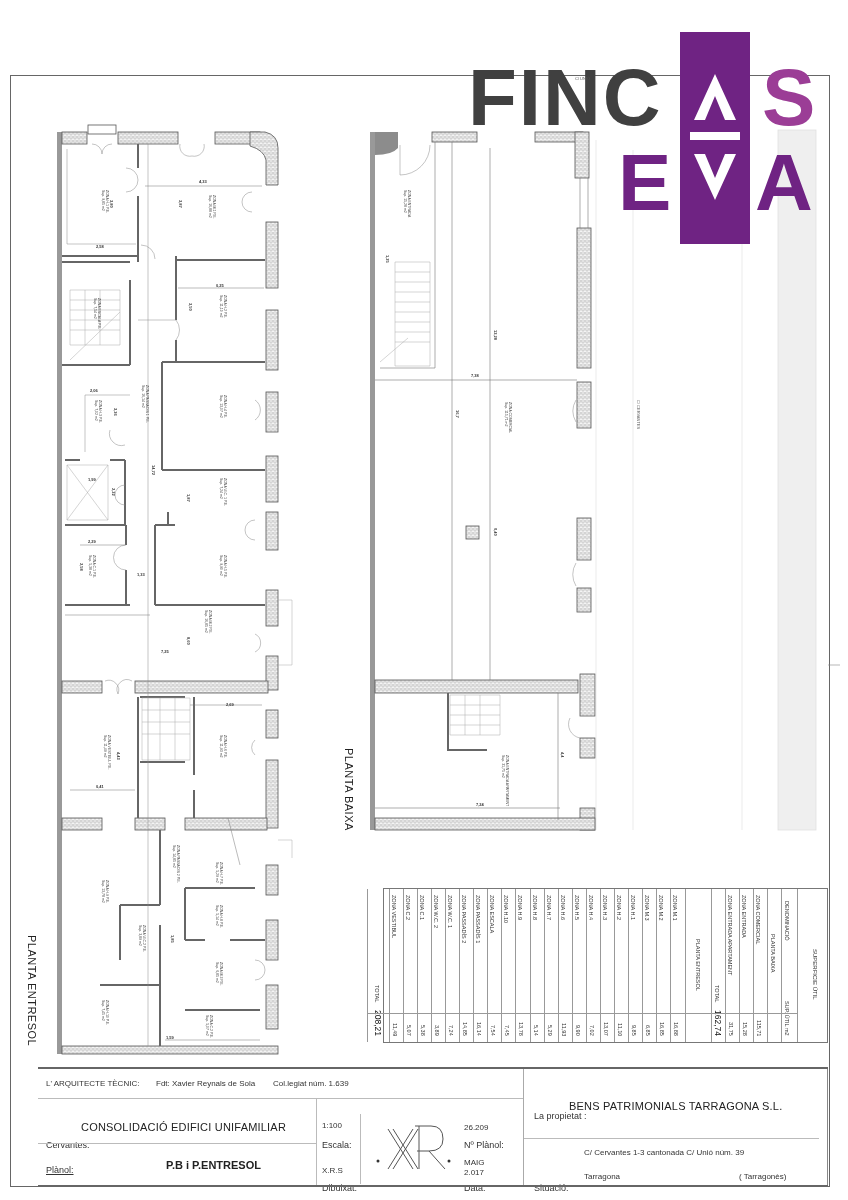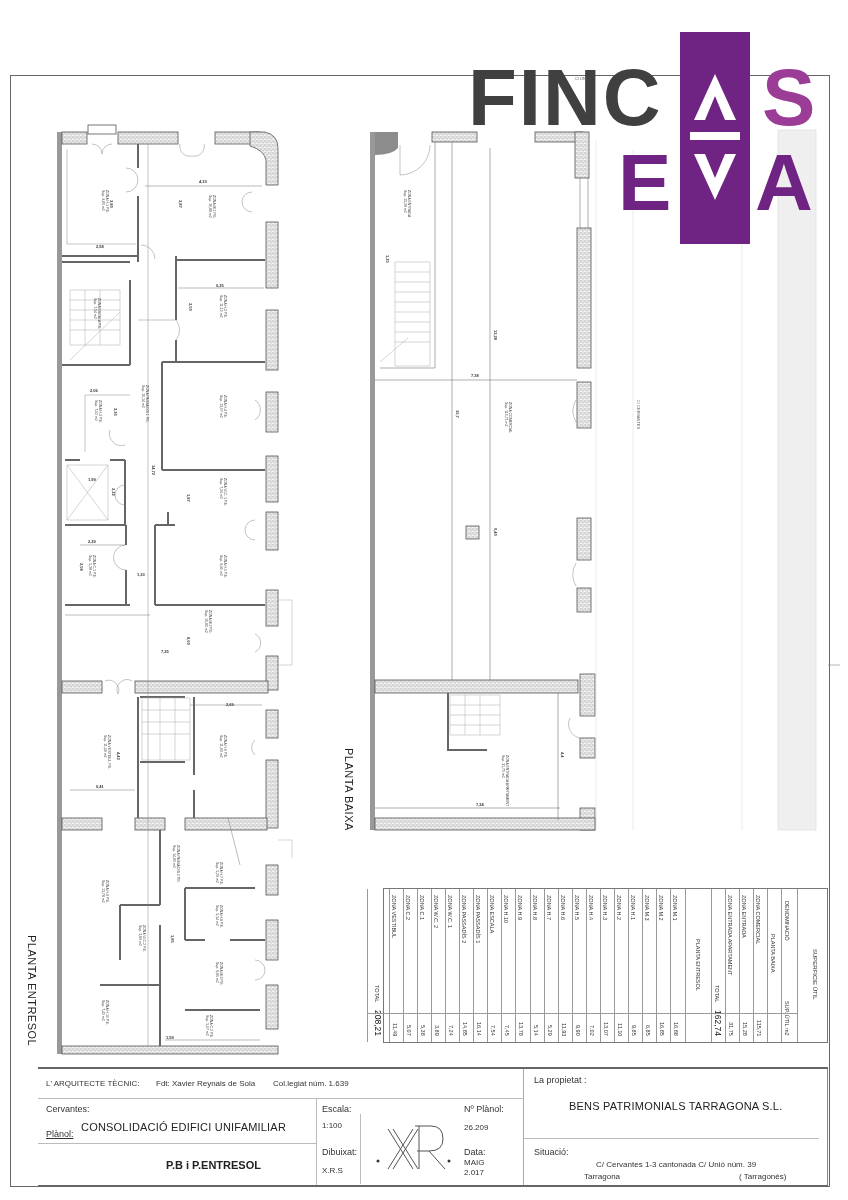--- a/index.html
+++ b/index.html
@@ -34,21 +34,21 @@
   .acol .tl { position: absolute; bottom: 40px; left: 2px; writing-mode: vertical-rl; font-size: 5.5px; color: #333; }
   .acol.header { width: 30px; border-left: 1px solid #999; }
   .acol.header .title { position: absolute; top: 60px; left: 14px; writing-mode: vertical-rl; font-size: 6px; }
   .row-sep { position: absolute; left: 0; right: 0; bottom: 28px; border-top: 1px solid #999; }
 
   
   .tb { position: absolute; left: 38px; top: 1067px; width: 790px; height: 118px; border-top: 2px solid #666; }
   .tb-left { position: absolute; left: 0; top: 0; width: 485px; height: 118px; }
   .tb-right { position: absolute; left: 485px; top: 0; width: 305px; height: 118px; border-left: 1px solid #aaa; border-right: 1px solid #888; }
   .t { position: absolute; font-size: 8px; color: #333; white-space: nowrap; }
-  .t.md { font-size: 9px; }
+  .t.md { font-size: 9px; margin-top: 36px; }
   .t.lg { font-size: 11px; color: #222; letter-spacing: 0.2px; }
   .t.bold { font-weight: bold; font-size: 11px; color: #222; padding-left: 48px; }
   .hr { position: absolute; height: 1px; background: #bbb; }
   .vr { position: absolute; width: 1px; background: #bbb; }
   .bottom-line { position: absolute; left: 38px; top: 1185px; width: 790px; height: 2px; background: #666; }
 </style>
 </head>
 <body>
 
 <div class="sheet"></div>
@@ -397,18 +397,18 @@
     <span class="t" style="left:426px; top:54px;">26.209</span>
     <span class="t md" style="left:426px; top:78px;">Data:</span>
     <span class="t" style="left:426px; top:89px;">MAIG</span>
     <span class="t" style="left:426px; top:99px;">2.017</span>
   </div>
   <div class="tb-right">
     <span class="t md" style="left:10px; top:6px;">La propietat :</span>
     <span class="t lg" style="left:45px; top:31px;">BENS PATRIMONIALS TARRAGONA S.L.</span>
     <div class="hr" style="left:0; top:69px; width:295px;"></div>
     <span class="t md" style="left:10px; top:78px;">Situació:</span>
-    <span class="t" style="left:60px; top:91px;margin-left:12px;">C/ Cervantes 1-3 cantonada C/ Unió núm. 39</span>
+    <span class="t" style="left:60px; top:79px;">C/ Cervantes 1-3 cantonada C/ Unió núm. 39</span>
     <span class="t" style="left:60px; top:103px;">Tarragona</span>
     <span class="t" style="left:215px; top:103px;">( Tarragonès)</span>
   </div>
 </div>
 <div class="bottom-line"></div>
 
 </body></html>

